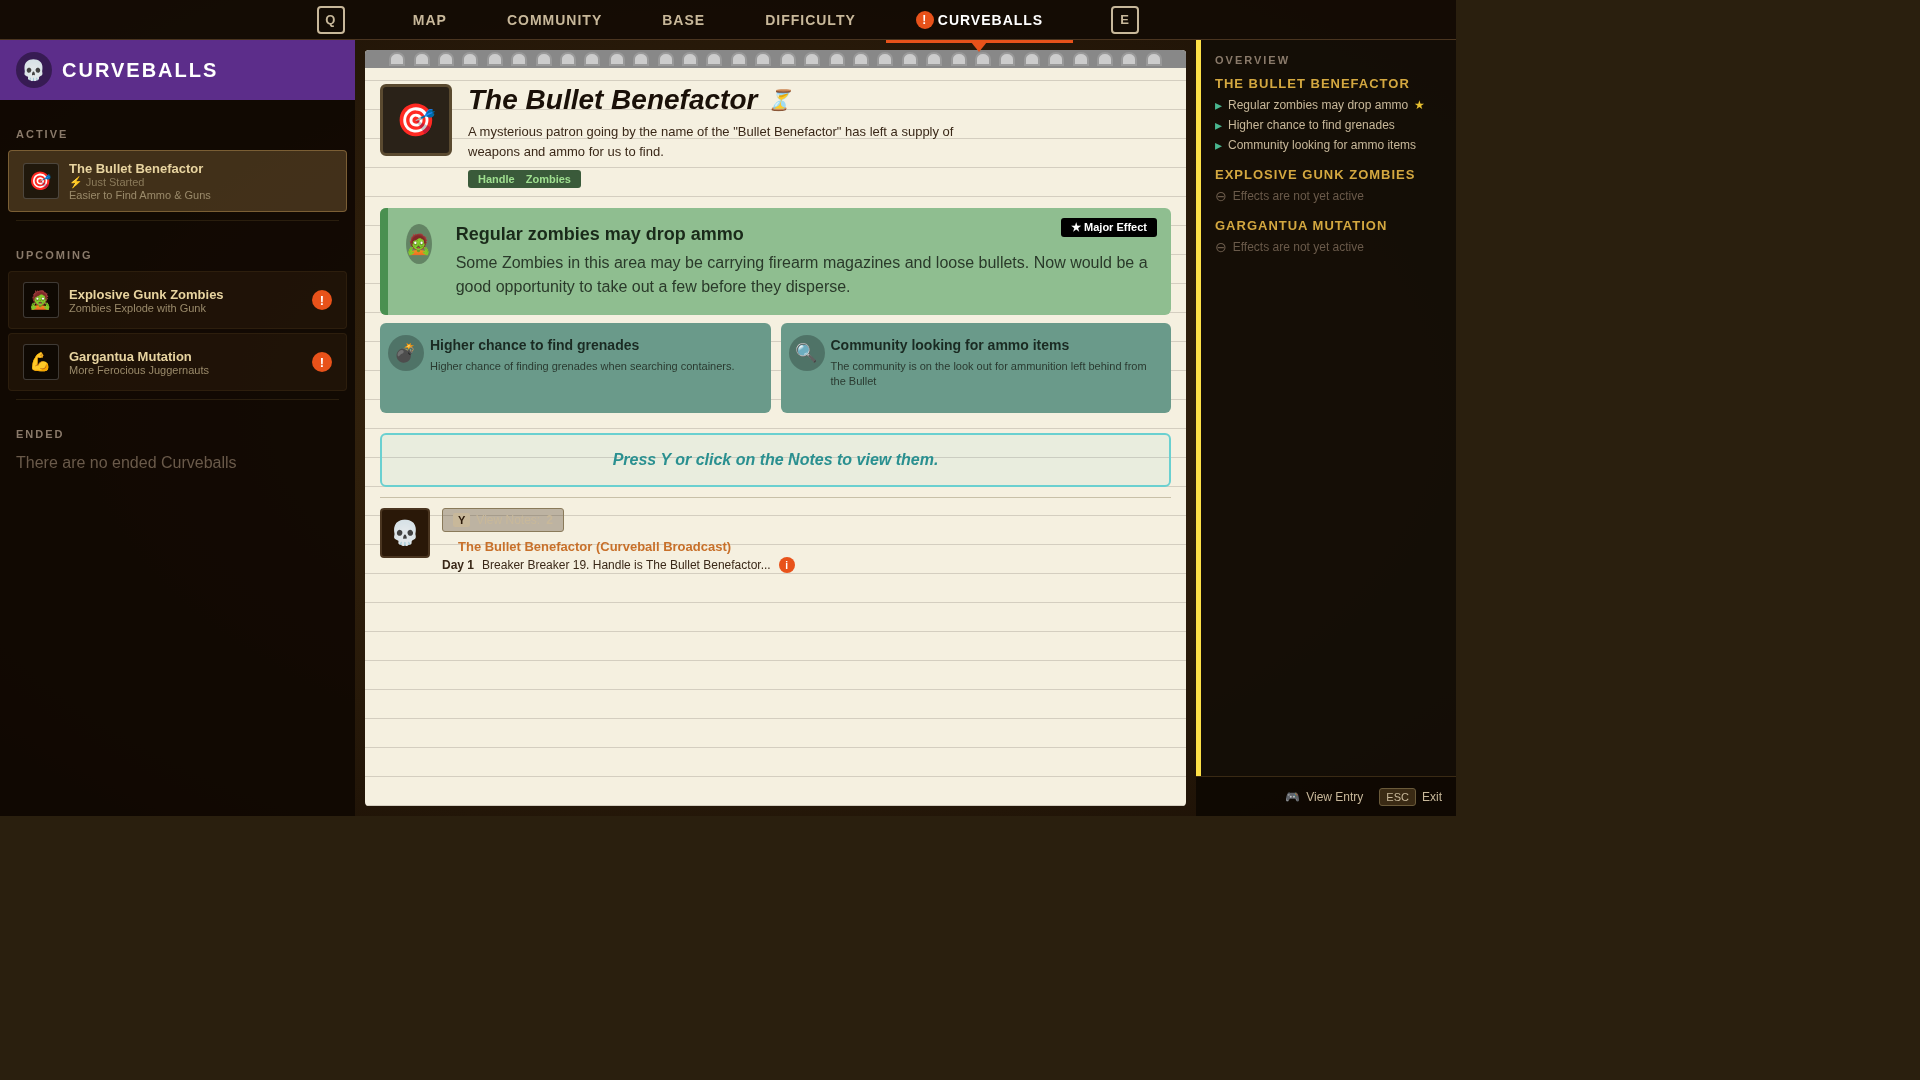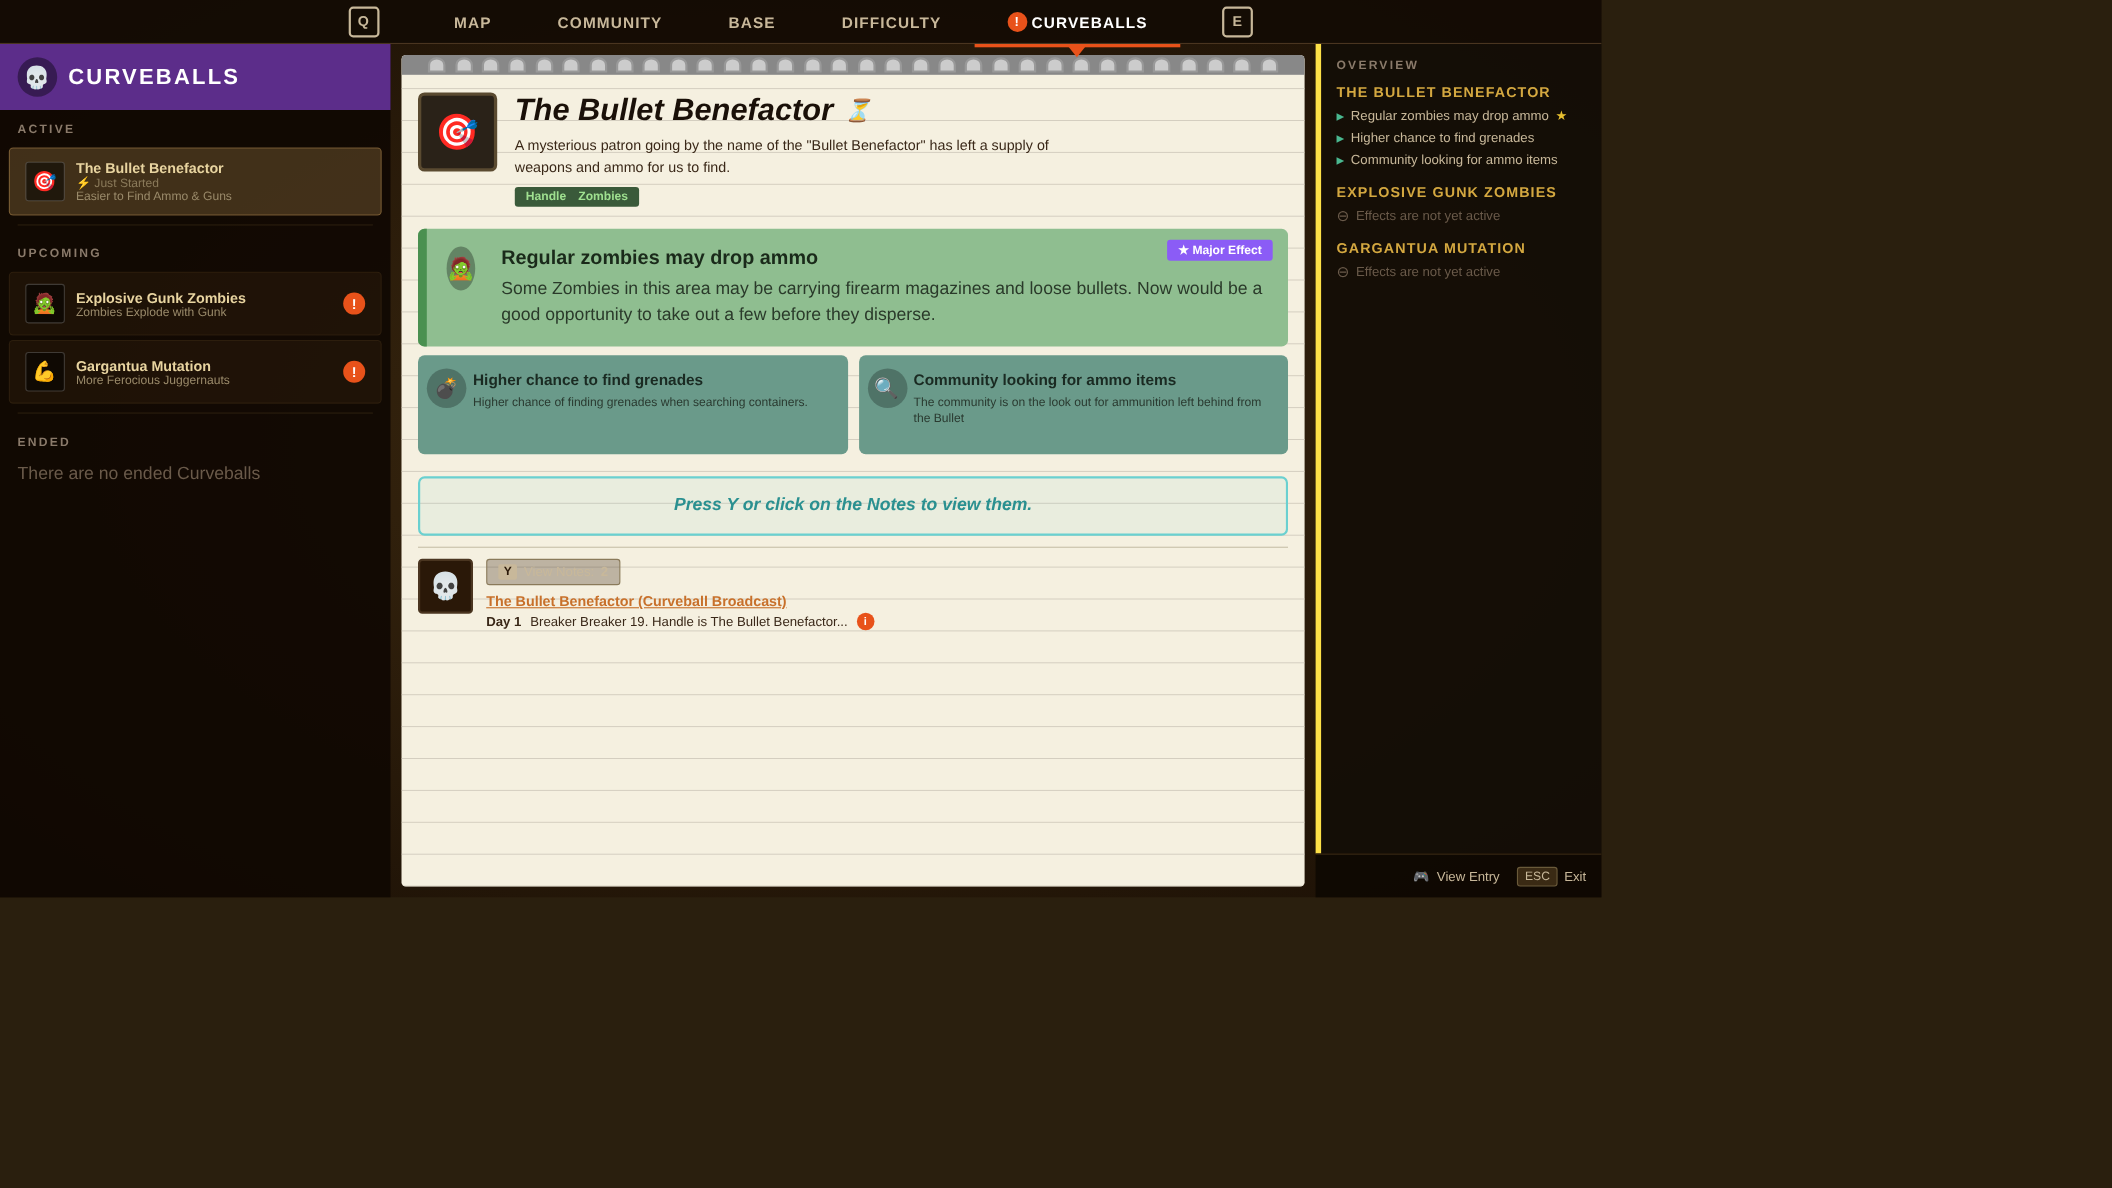--- a/index.html
+++ b/index.html
@@ -139,20 +139,21 @@
       text-transform: uppercase;
     }
 
     .sidebar-section-label {
       color: #8a7a6a;
       font-size: 11px;
       font-weight: bold;
       letter-spacing: 2px;
       text-transform: uppercase;
       padding: 12px 16px 6px;
+      margin-top: 16px;
     }
 
     .curveball-item {
       padding: 10px 14px;
       margin: 4px 8px;
       border-radius: 4px;
       cursor: pointer;
       display: flex;
       align-items: center;
       gap: 10px;
@@ -335,21 +336,21 @@
       position: absolute;
       top: 0; bottom: 0; left: 0;
       width: 8px;
       background: #4a9050;
       border-radius: 6px 0 0 6px;
     }
     .major-badge {
       position: absolute;
       top: 10px;
       right: 14px;
-      background: #8b5cf6;
+      background: #000000;
       color: #fff;
       font-size: 11px;
       font-weight: bold;
       padding: 3px 10px;
       border-radius: 3px;
       display: flex;
       align-items: center;
       gap: 4px;
     }
     .effect-icon-circle {
@@ -468,22 +469,21 @@
       color: #2a1808;
       font-size: 11px;
       font-weight: bold;
       padding: 1px 5px;
       border-radius: 2px;
     }
     .notes-title {
       color: #c8702a;
       font-size: 13px;
       font-weight: bold;
-      margin: 3px 0;
-      text-decoration: underline;
+      margin: 3px 16px;
     }
     .notes-row {
       display: flex;
       align-items: center;
       gap: 8px;
       font-size: 12px;
       color: #3a2818;
     }
     .notes-day { font-weight: bold; color: #3a2818; }
     .info-dot {

